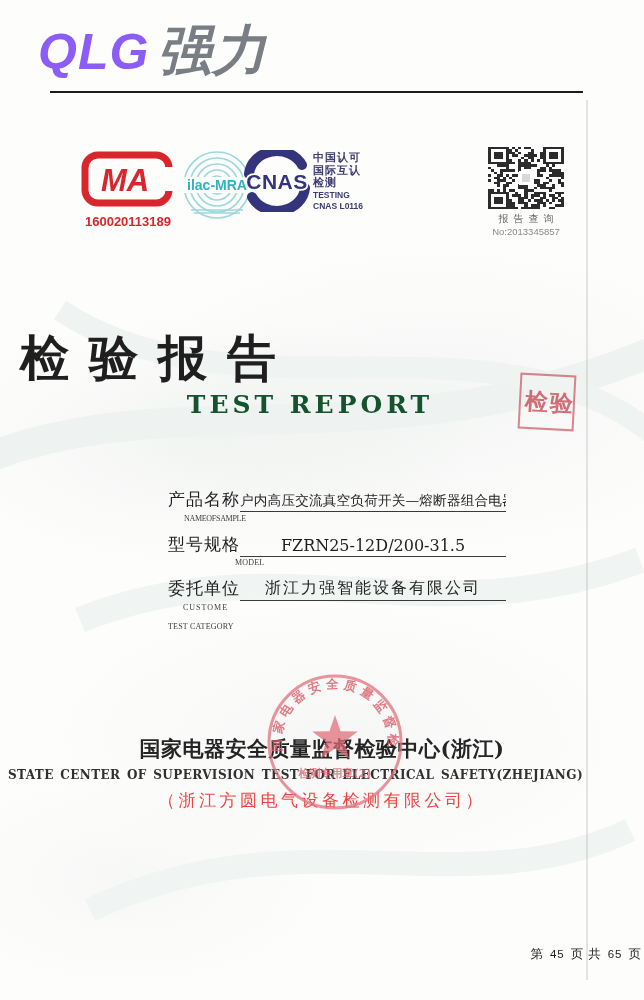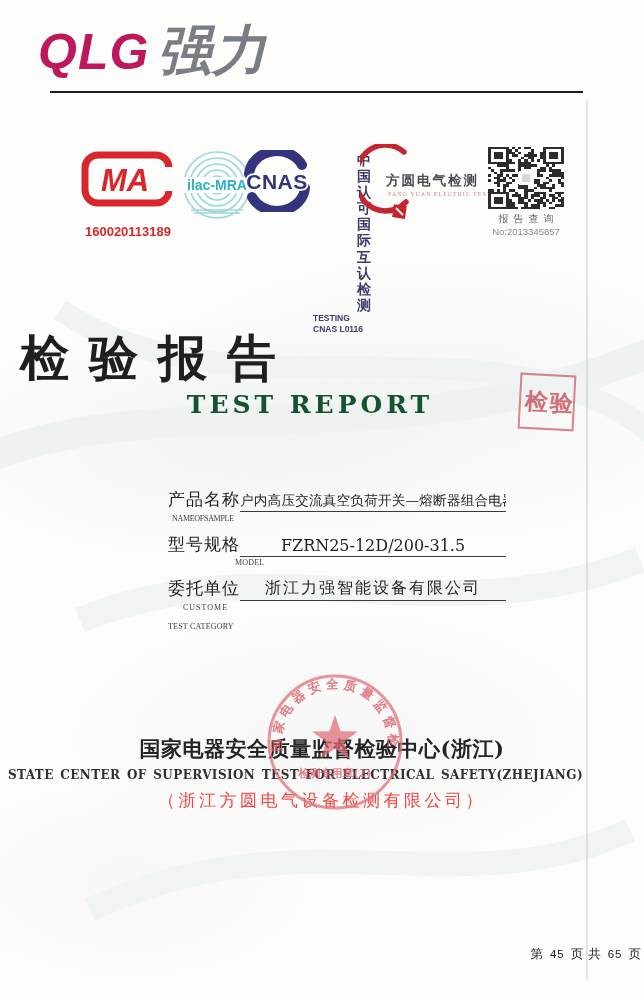--- a/index.html
+++ b/index.html
@@ -17,33 +17,33 @@
       radial-gradient(ellipse 430px 210px at 52% 74%, rgba(206,216,211,0.16), transparent 65%),
       radial-gradient(ellipse 300px 160px at 20% 88%, rgba(206,216,211,0.14), transparent 65%);
   }
   .wm{position:absolute;inset:0;z-index:0;pointer-events:none;}
   .edge-line{position:absolute;left:586px;top:100px;width:1.5px;height:880px;background:rgba(170,172,170,0.30);z-index:1;}
 
   
   .brand{position:absolute;left:38px;top:22px;z-index:2;
     font-family:"Liberation Sans",sans-serif;font-style:italic;font-weight:bold;
     font-size:50px;line-height:1.05;letter-spacing:1px;white-space:nowrap;}
-  .brand .latin{color:#be185d;}
+  .brand .latin{color:#8b5cf6;}
   .brand .cn{color:#787e84;margin-left:8px;font-size:54px;}
   .rule{position:absolute;left:50px;top:91px;width:533px;height:2px;background:#1c1c1c;z-index:2;}
 
   
   .cert{position:absolute;z-index:2;}
   .cma{left:78px;top:150px;width:100px;text-align:center;}
-  .cma-num{margin-top:12px;font-family:"Liberation Sans",sans-serif;font-weight:bold;
+  .cma-num{margin-top:2px;font-family:"Liberation Sans",sans-serif;font-weight:bold;
     font-size:13px;color:#d9252c;letter-spacing:0px;}
   .ilac{left:181px;top:148px;}
   .cnas-logo{left:243px;top:150px;}
   .cnas-text{left:313px;top:152px;width:70px;line-height:1.15;}
-  .cnas-cn{font-size:14px;color:#3c3c6e;font-weight:bold;letter-spacing:1px;margin-left:44px;}
+  .cnas-cn{font-size:11px;color:#3c3c6e;font-weight:bold;letter-spacing:1px;}
   .cnas-en{font-family:"Liberation Sans",sans-serif;font-size:8.5px;font-weight:bold;color:#3c3c6e;margin-top:1px;}
   .fy{left:360px;top:140px;width:125px;height:100px;}
   .fy svg{position:absolute;left:0;top:4px;}
   .fy-cn{position:absolute;left:26px;top:32px;font-size:13.5px;font-weight:bold;color:#4a4f55;letter-spacing:2px;white-space:nowrap;}
   .fy-en{position:absolute;left:28px;top:51px;font-size:6px;color:#c98d8d;letter-spacing:1px;white-space:nowrap;font-family:"Liberation Serif",serif;}
   .qr{left:486px;top:147px;width:80px;text-align:center;}
   .qr svg{display:block;margin:0 auto;background:#fff;}
   .qr-caption{margin-top:3px;font-size:10px;color:#666;letter-spacing:5px;text-indent:5px;}
   .qr-num{font-size:9.5px;color:#8a8a8a;font-family:"Liberation Sans",sans-serif;letter-spacing:0px;margin-top:0px;}
 
@@ -62,21 +62,21 @@
 
   
   .form{position:absolute;left:168px;top:488px;width:338px;z-index:2;}
   .frow{margin-bottom:10px;}
   .frow-line{display:flex;align-items:flex-end;}
   .flabel{font-size:17px;color:#1f1f1f;white-space:nowrap;letter-spacing:1px;padding-bottom:1px;}
   .fvalue{flex:1;border-bottom:1.5px solid #3a3a3a;text-align:center;
     font-size:16px;color:#1f1f1f;padding-bottom:1px;white-space:nowrap;overflow:hidden;}
   .frow:nth-child(1) .fvalue{text-align:left;font-size:13.6px;letter-spacing:0.2px;}
   .fsub{font-size:8px;color:#3d3d3d;margin-top:1.5px;font-family:"Liberation Serif",serif;letter-spacing:0.2px;}
-  .frow:nth-child(1) .fsub{margin-left:4px;letter-spacing:-0.3px;}
+  .frow:nth-child(1) .fsub{margin-left:16px;letter-spacing:-0.3px;}
   .frow:nth-child(2) .fsub{margin-left:20px;padding-left:47px;}
   .frow:nth-child(3) .fsub{margin-left:15px;letter-spacing:1px;}
   .frow:nth-child(3) .fvalue{letter-spacing:2px;}
   .frow:nth-child(4) .fvalue{letter-spacing:3px;}
 
   
   .center-cn{position:absolute;top:735px;left:0;width:644px;text-align:center;z-index:2;
     font-size:21px;font-weight:bold;color:#242424;letter-spacing:0.5px;}
   .center-en{position:absolute;top:768px;left:0;width:591px;text-align:center;z-index:2;
     font-size:12px;font-weight:bold;color:#303030;letter-spacing:0.4px;word-spacing:2px;}
@@ -143,29 +143,20 @@
     </svg>
   </div>
   <div class="cert cnas-text">
     <div class="cnas-cn">中国认可</div>
     <div class="cnas-cn">国际互认</div>
     <div class="cnas-cn">检测</div>
     <div class="cnas-en">TESTING</div>
     <div class="cnas-en">CNAS L0116</div>
   </div>
 
-  <div class="cert fy">
-    <svg width="56" height="84" viewBox="0 0 56 84">
-      <path d="M 44,8 A 30,33 0 1 0 46,58" stroke="#c32531" stroke-width="5.5" fill="none" stroke-linecap="round"></path>
-      <rect x="33" y="61" width="13" height="13" fill="#c32531" transform="rotate(8 39 67)"></rect>
-      <line x1="36" y1="64" x2="43" y2="71" stroke="#fdfdfc" stroke-width="1.8"></line>
-    </svg>
-    <div class="fy-cn">方圆电气检测</div>
-    <div class="fy-en">FANG YUAN ELECTRIC TEST</div>
-  </div>
 
   <div class="cert qr">
     <svg width="76" height="62" viewBox="0 0 76 62" shape-rendering="crispEdges">
       <g id="qr-modules" fill="#2c2c2c">
           <rect x="0.00" y="0.00" width="3.04" height="2.48"></rect>
           <rect x="3.04" y="0.00" width="3.04" height="2.48"></rect>
           <rect x="6.08" y="0.00" width="3.04" height="2.48"></rect>
           <rect x="9.12" y="0.00" width="3.04" height="2.48"></rect>
           <rect x="12.16" y="0.00" width="3.04" height="2.48"></rect>
           <rect x="15.20" y="0.00" width="3.04" height="2.48"></rect>

